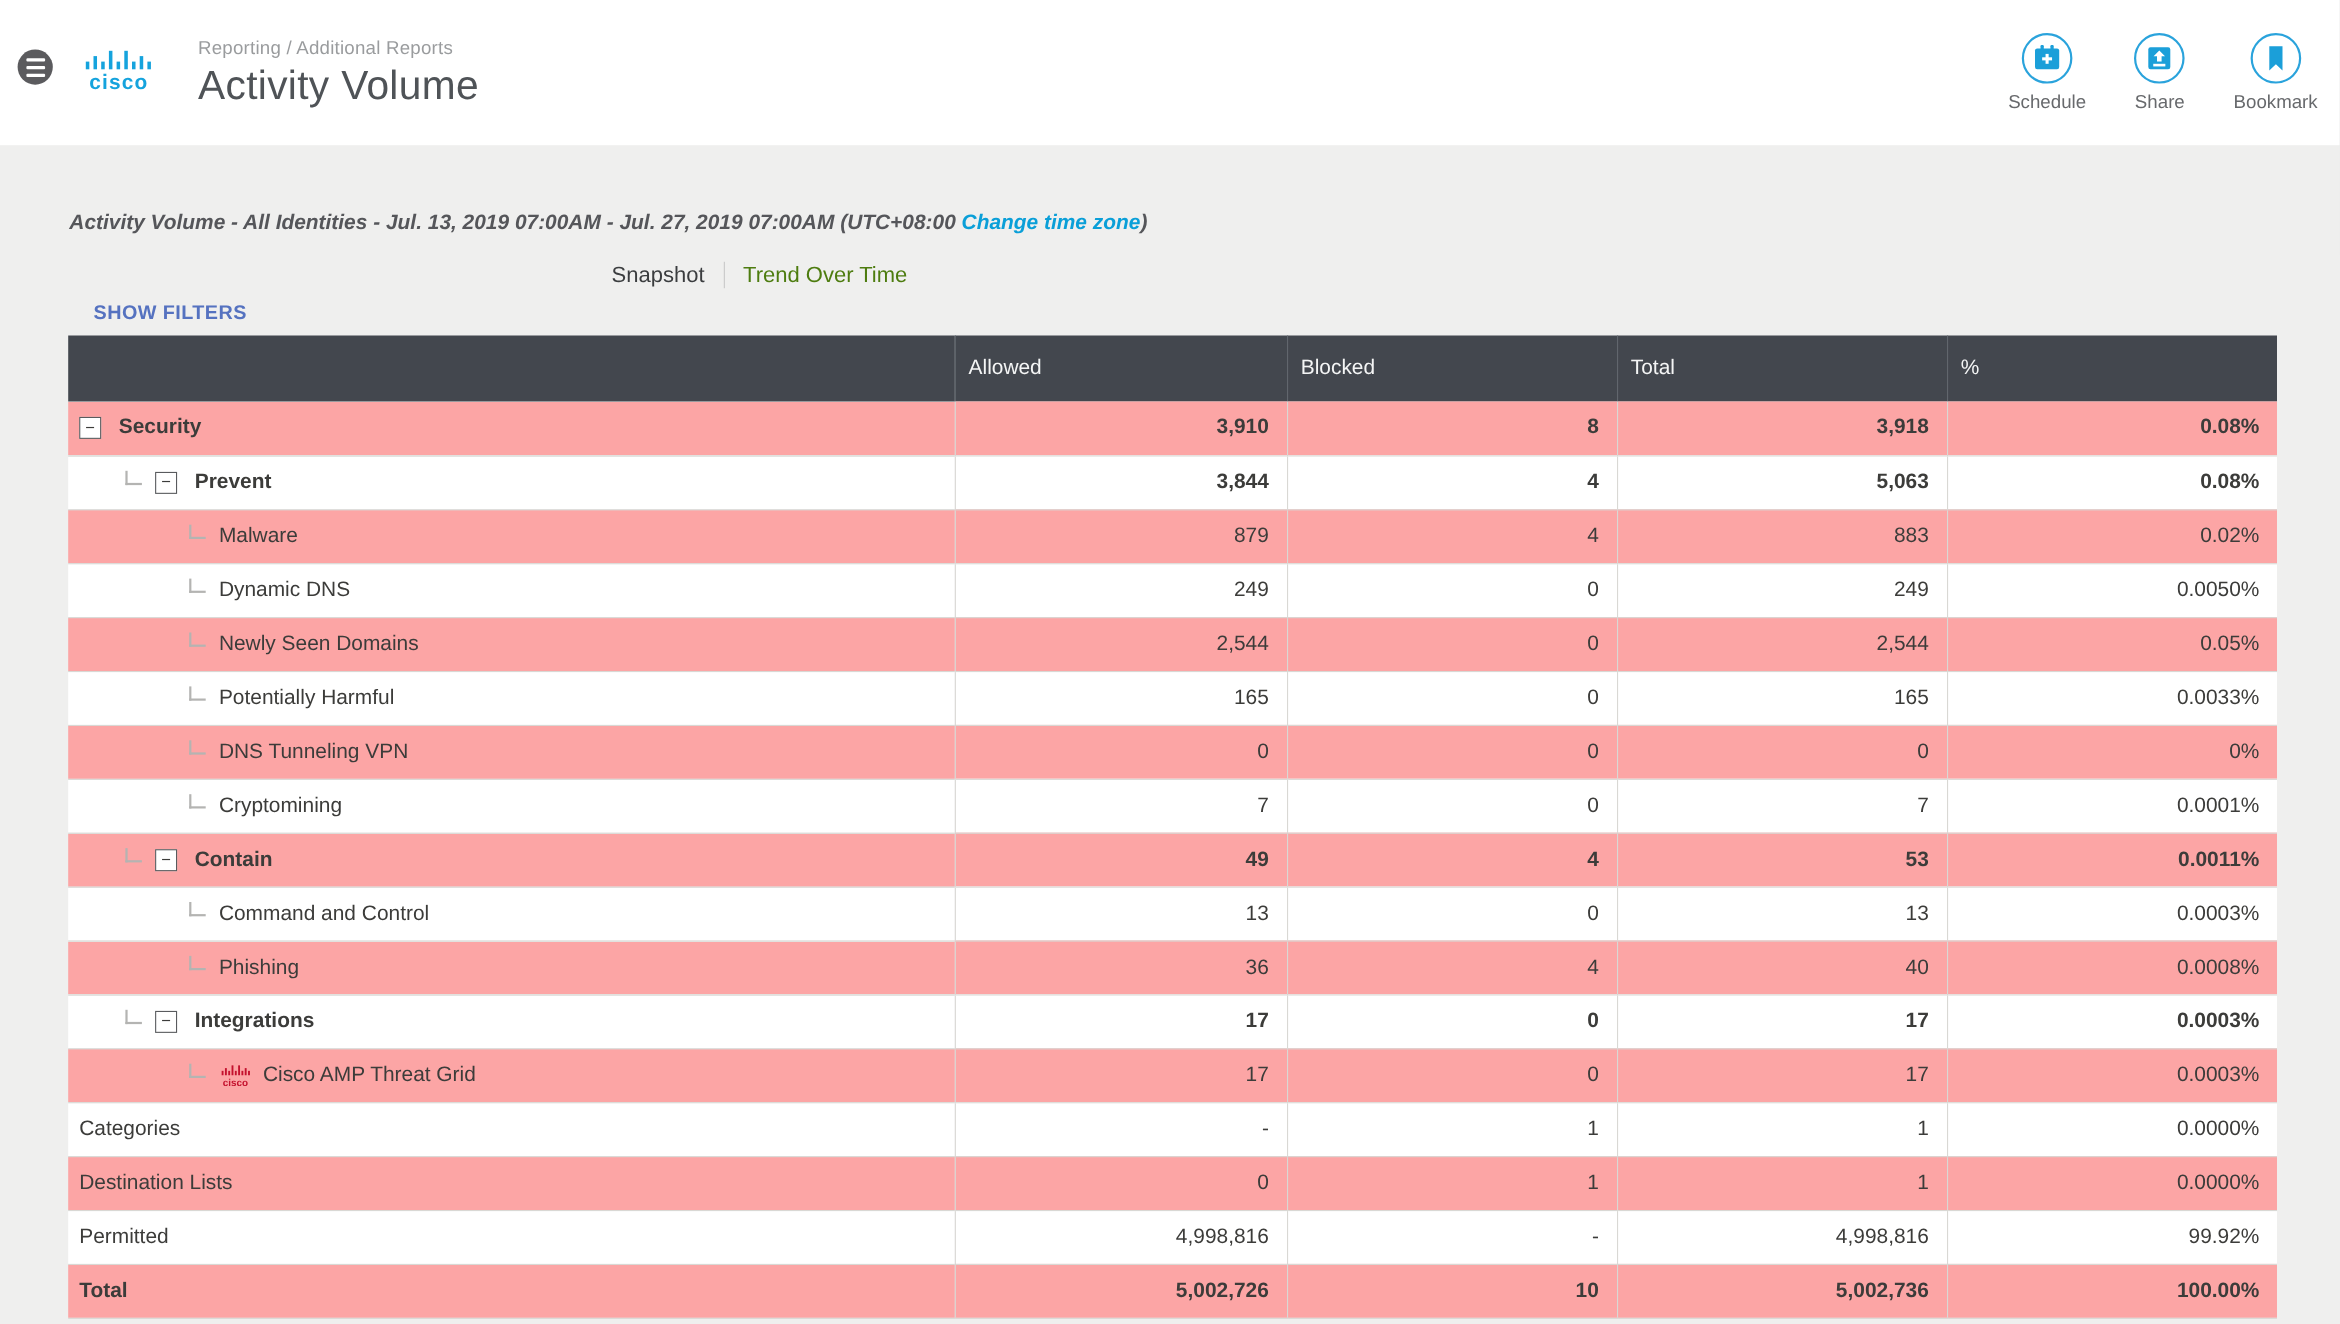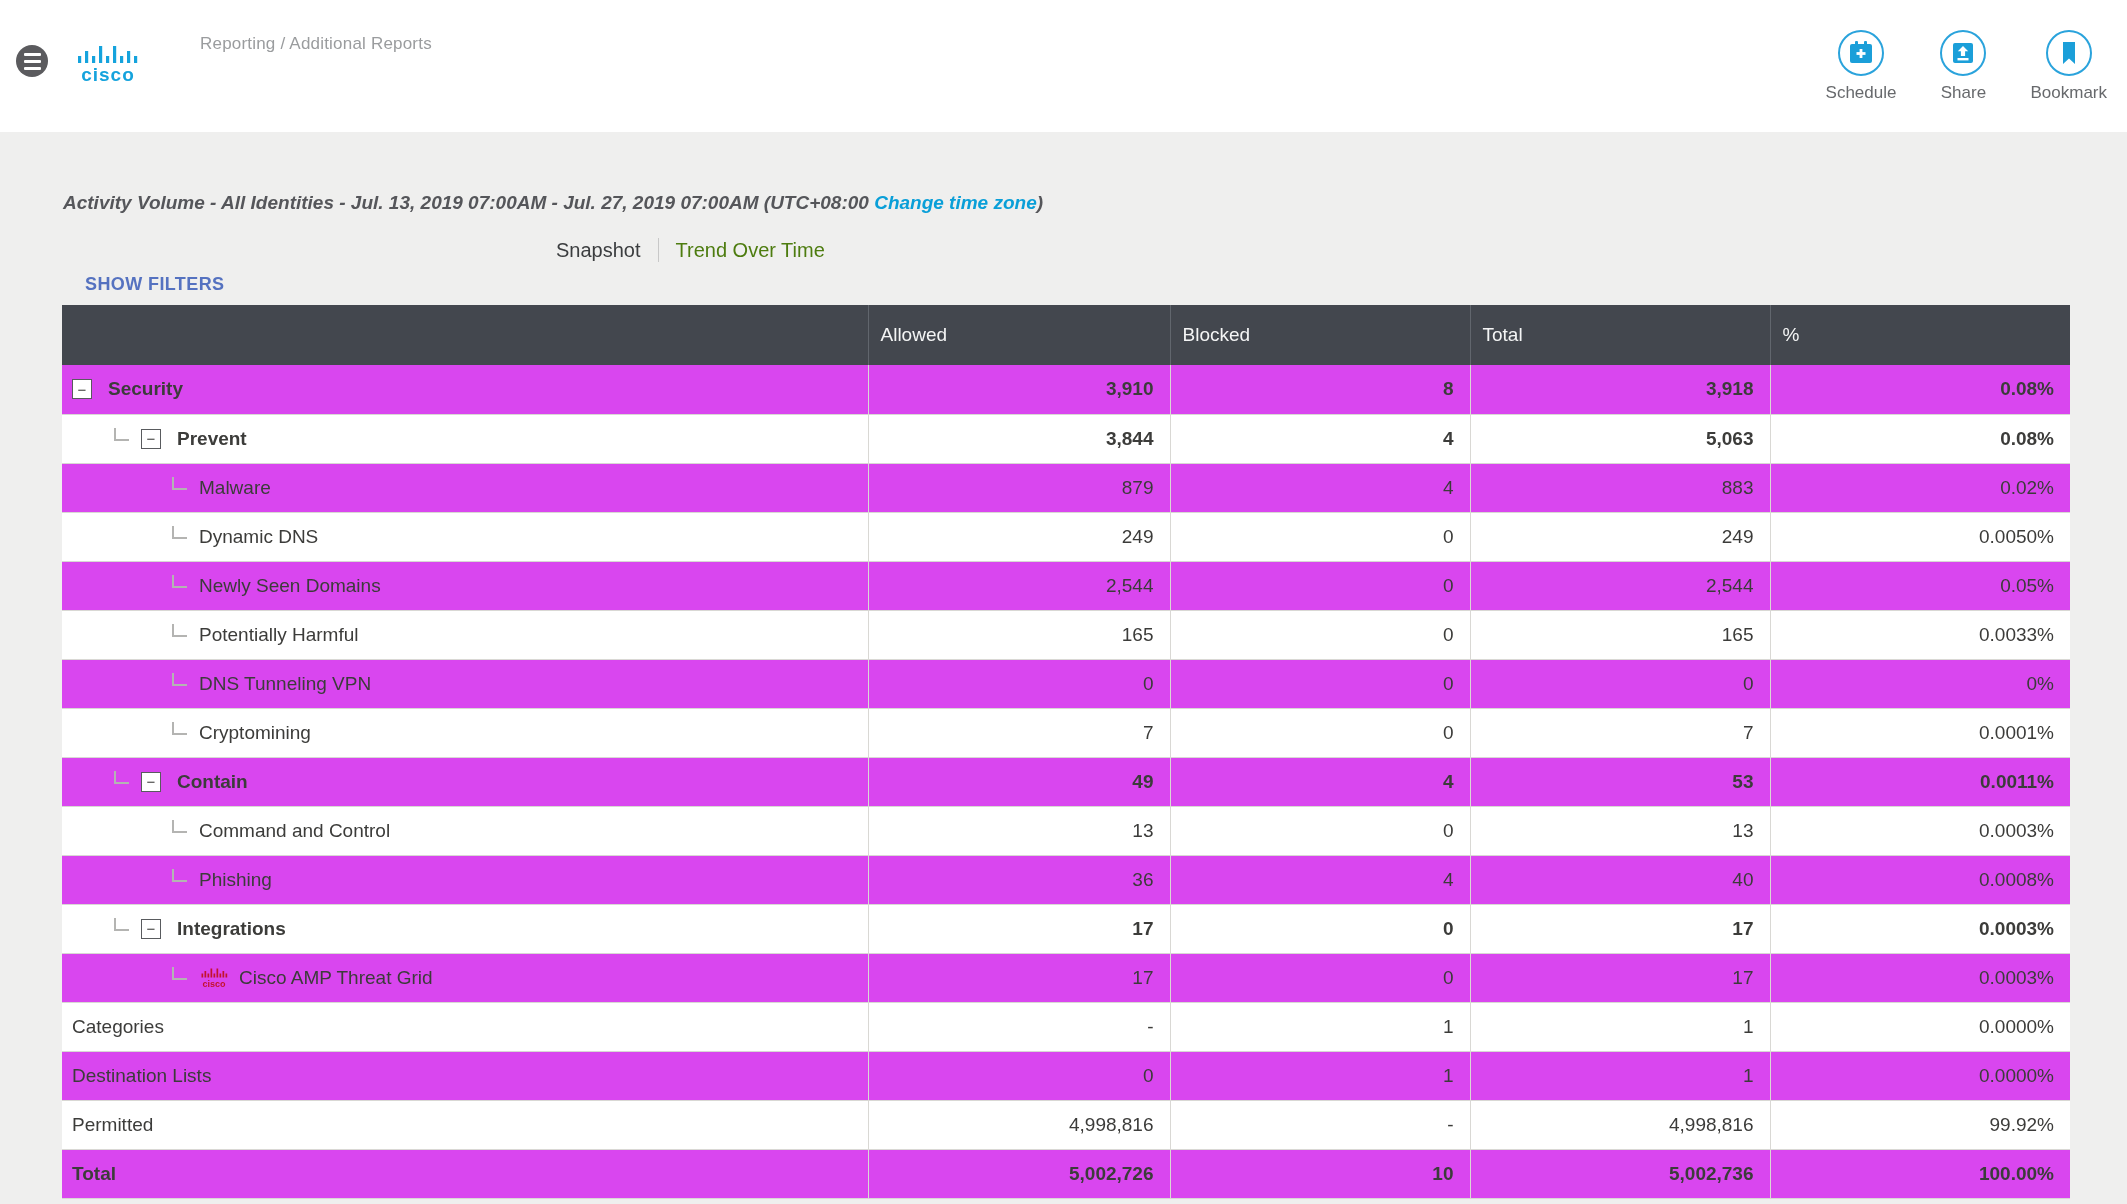--- a/index.html
+++ b/index.html
@@ -7,21 +7,21 @@
   .page { position:relative; width:2127px; height:1204px; background:#efefee; overflow:hidden; }
 
   
   .topbar { position:absolute; left:0; top:0; width:100%; height:132px; background:#ffffff; }
   .hamburger { position:absolute; left:16px; top:45px; width:32px; height:32px; border-radius:50%;
                background:#5b5b5e; border:none; display:flex; flex-direction:column; gap:4px;
                align-items:center; justify-content:center; cursor:pointer; }
   .hamburger span { display:block; width:17px; height:3px; background:#ffffff; border-radius:1px; }
   .cisco-logo { position:absolute; left:76px; top:46px; }
   .title-block { position:absolute; left:180px; top:34px; }
-  .breadcrumb { font-size:17px; color:#9a9c9e; letter-spacing:.2px; cursor:pointer;margin-left:20px; }
+  .breadcrumb { font-size:17px; color:#9a9c9e; letter-spacing:.2px; cursor:pointer; }
   .page-title { font-size:37px; font-weight:300; color:#4f5357; letter-spacing:.3px; margin-top:3px; }
   .actions { position:absolute; right:20px; top:30px; display:flex; gap:44px; }
   .action { display:flex; flex-direction:column; align-items:center; gap:7px; cursor:pointer; background:none; border:none; }
   .action-circle { width:46px; height:46px; border:2px solid #2aa3dc; border-radius:50%;
                    display:flex; align-items:center; justify-content:center; background:#fff; }
   .action-label { font-size:17px; color:#67696c; }
 
   
   .subtitle { position:absolute; left:63px; top:192px; font-size:19px; font-style:italic; color:#55565a;font-weight:bold; }
   .subtitle .tz-link { color:#0a9fd8; cursor:pointer; text-decoration:none; }
@@ -32,21 +32,21 @@
   .show-filters { position:absolute; left:85px; top:274px; font-size:18px; font-weight:700;
                   color:#5572c0; letter-spacing:.4px; background:none; border:none; cursor:pointer; }
 
   
   .table-wrap { position:absolute; left:62px; top:305px; width:2008px; }
   table { width:2008px; border-collapse:collapse; table-layout:fixed; }
   thead th { height:60px; background:#43474e; color:#f4f5f5; font-weight:400; font-size:19px;
              text-align:left; padding-left:12px; border-left:1px solid #61666d; }
   thead th:first-child { border-left:none; }
   tbody td { height:49px; font-size:19px; color:#3c3c3a; border-top:1px solid #d9d8d4; background:#ffffff; }
-  tbody tr.alt td { background:#d946ef; }
+  tbody tr.alt td { background:#fca5a5; }
   tbody tr:first-child td { border-top:none; }
   tbody tr:last-child td { border-bottom:1px solid #d9d8d4; }
   td + td { border-left:1px solid #d9d8d4; }
   td.num { text-align:right; padding-right:16px; font-variant-numeric:tabular-nums; }
   tr.bold td { font-weight:700; }
   .c-name { overflow:hidden; }
   .c-name .inner { display:flex; align-items:center; }
   .lvl0 .inner { padding-left:10px; }
   .lvl1 .inner { padding-left:52px; }
   .lvl2 .inner { padding-left:110px; }
@@ -83,20 +83,21 @@
           <rect x="44" y="10" width="3.2" height="7"></rect>
           <rect x="51" y="5" width="3.2" height="12"></rect>
           <rect x="58" y="10" width="3.2" height="7"></rect>
           <text x="32" y="35" text-anchor="middle" font-family="Liberation Sans, sans-serif" font-size="19" font-weight="700" letter-spacing="1">cisco</text>
         </g>
       </svg>
     </span>
 
     <div class="title-block">
       <div class="breadcrumb">Reporting / Additional Reports</div>
+      <div class="page-title">Activity Volume</div>
     </div>
 
     <div class="actions">
       <button class="action">
         <span class="action-circle">
           <svg width="26" height="26" viewBox="0 0 26 26">
             <g fill="#1b9fd9">
               <rect x="7" y="1" width="3" height="5" rx="1"></rect>
               <rect x="16" y="1" width="3" height="5" rx="1"></rect>
               <rect x="2" y="4" width="22" height="19" rx="2"></rect>

